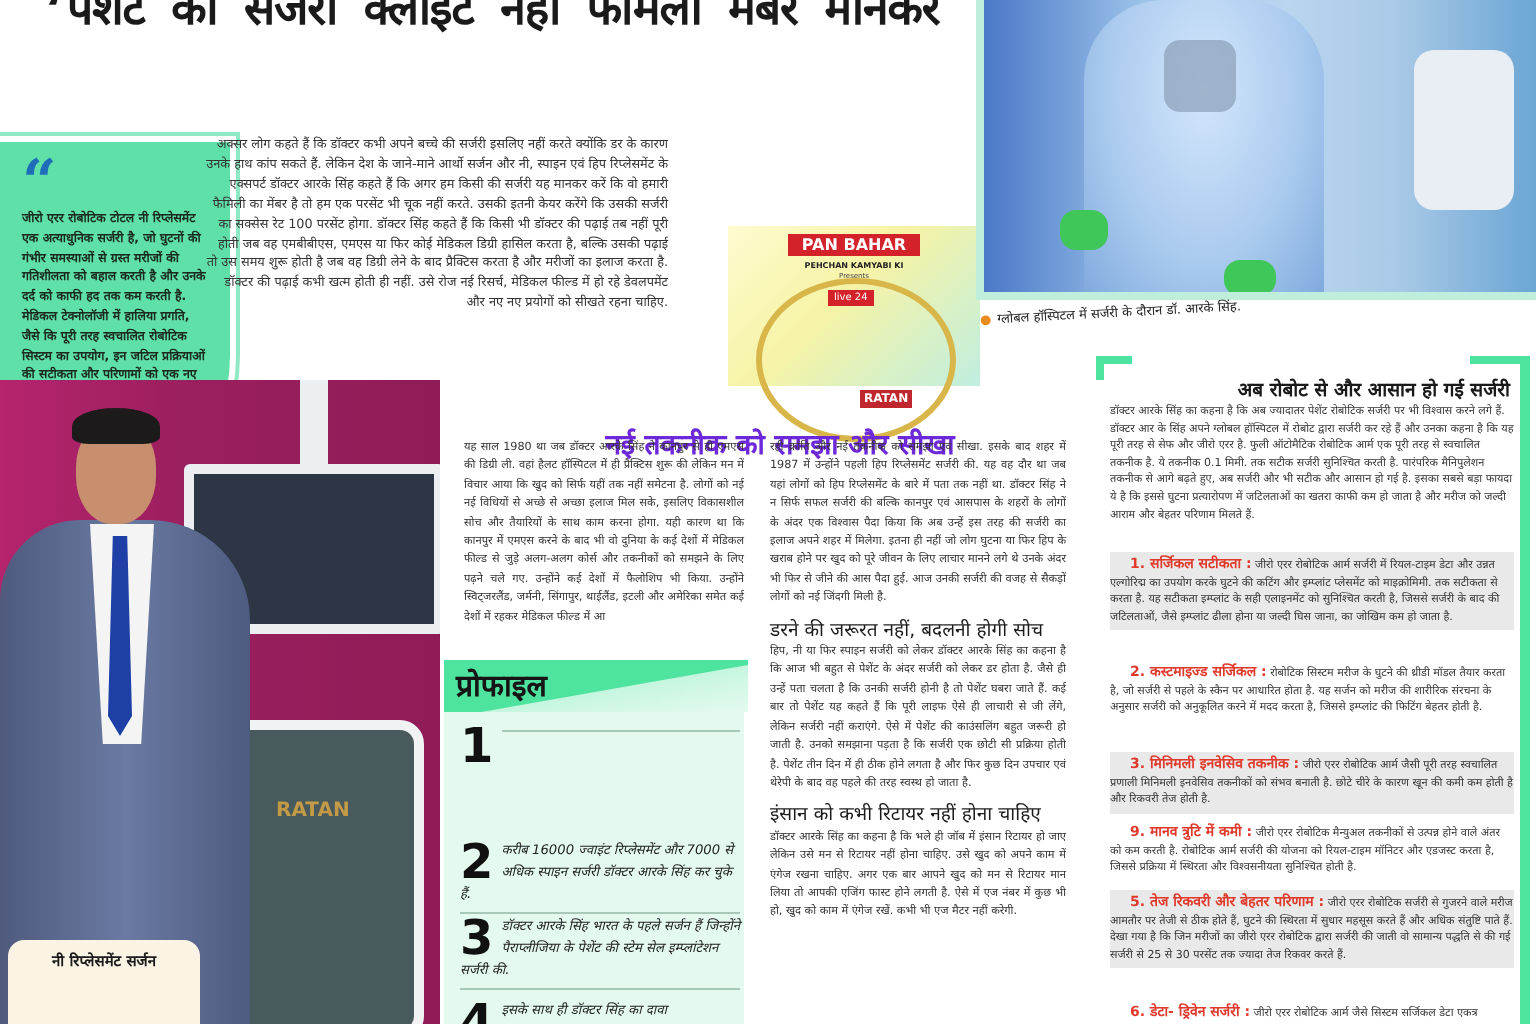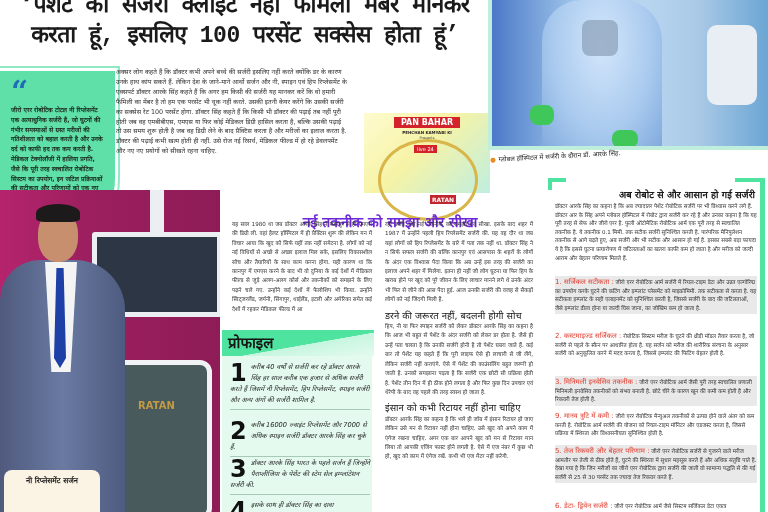--- a/index.html
+++ b/index.html
@@ -3,21 +3,21 @@
 <meta charset="utf-8">
 <style>
   * { box-sizing: border-box; margin: 0; padding: 0; }
   body { width: 768px; height: 512px; overflow: hidden; background: #fff; font-family: "DejaVu Sans", sans-serif; color: #222; position: relative; }
   .headline { position: absolute; left: 0; top: 0; width: 490px; height: 64px; text-align: center; font-family: Liberation Mono, monospace; font-weight: bold; color: #1a1a1a; line-height: 30px; }
   .headline .l1 { font-size: 23px; margin-top: -9px; display: block; letter-spacing: -0.5px; }
   .headline .l2 { font-size: 23px; display: block; letter-spacing: -0.5px; }
   .quote-box { position: absolute; left: -40px; top: 68px; width: 158px; height: 200px; background: #5fe0a8; border-radius: 0 0 90px 0; border: 3px solid #fff; box-shadow: 0 0 0 2px #8fe9c2; padding: 8px 10px 0 48px; }
   .quote-mark { font-size: 30px; font-weight: bold; color: #1f6db8; line-height: 26px; font-family: "DejaVu Serif", serif; }
   .quote-text { font-size: 6.2px; line-height: 9.8px; color: #1b2a1e; font-weight: bold; }
-  .intro { position: absolute; left: 116px; top: 68px; width: 232px; font-size: 6.4px; line-height: 9.9px; text-align: left; color: #333; }
+  .intro { position: absolute; left: 102px; top: 68px; width: 232px; font-size: 6.4px; line-height: 9.9px; text-align: right; color: #333; }
   .award { position: absolute; left: 364px; top: 68px; width: 126px; height: 80px; background: linear-gradient(135deg,#fefbd0 0%,#f6f3a6 45%,#bfeee0 100%); margin-top: 45px; }
   .award .brand { position: absolute; left: 30px; top: 4px; width: 66px; background: #d3222a; color: #fff; font-size: 8px; font-weight: bold; text-align: center; padding: 1px 0; }
   .award .brand-sub { position: absolute; left: 22px; top: 17px; width: 82px; font-size: 4px; text-align: center; font-weight: bold; color: #222; }
   .award .presents { position: absolute; left: 0; top: 23px; width: 126px; text-align: center; font-size: 3.5px; color: #444; }
   .award .ring { position: absolute; left: 14px; top: 26px; width: 100px; height: 82px; border: 3px solid #d9b64a; border-radius: 50%; }
   .award .up { position: absolute; left: 33px; top: 44px; font-size: 44px; font-weight: bold; color: #c99a21; line-height: 44px; font-family: "DejaVu Serif", serif; letter-spacing: -4px; }
   .award .ratan { position: absolute; left: 66px; top: 82px; background: #c0262d; color: #fff; font-size: 6px; font-weight: bold; padding: 1px 2px; }
   .award .tag { position: absolute; left: 50px; top: 32px; background: #d3222a; color: #fff; font-size: 5px; padding: 1px 3px; }
   .photo-op { position: absolute; left: 488px; top: 0; width: 280px; height: 150px; background: linear-gradient(90deg,#4b78c8 0%,#9fc6ea 30%,#b9d6f0 55%,#a9c9e6 75%,#6ba6d4 100%); border-left: 4px solid #bfeedd; border-bottom: 4px solid #bfeedd; overflow: hidden; }
   .photo-op .surgeon { position: absolute; left: 50px; top: 0; width: 120px; height: 150px; background: radial-gradient(ellipse at 50% 30%,#d3e6fb 0%,#a8c9ee 60%,#7fa9dc 100%); border-radius: 40px 40px 0 0; }
@@ -51,28 +51,27 @@
   .pitem { position: absolute; left: 230px; width: 140px; font-size: 6.6px; line-height: 11px; color: #222; font-style: italic; }
   .pitem .num { float: left; font-size: 24px; font-weight: bold; line-height: 22px; margin-right: 4px; color: #111; font-style: normal; }
   .pitem hr { border: none; border-top: 1px solid #a8c9b8; margin-top: 3px; }
   .right-panel { position: absolute; left: 555px; top: 178px; width: 210px; height: 334px; border-right: 5px solid #4fe3a0; }
   .rp-corner-l { position: absolute; left: 548px; top: 178px; width: 18px; height: 12px; border-top: 4px solid #4fe3a0; border-left: 4px solid #4fe3a0; }
   .rp-corner-r { position: absolute; left: 735px; top: 178px; width: 26px; height: 12px; border-top: 4px solid #4fe3a0; }
   .rp-head { position: absolute; left: 555px; top: 188px; width: 200px; text-align: right; font-size: 9.5px; font-weight: bold; color: #1a1a1a; }
   .rp-intro { position: absolute; left: 555px; top: 202px; width: 202px; font-size: 5.5px; line-height: 8.6px; color: #333; }
   .rp-item { position: absolute; left: 555px; width: 202px; font-size: 5.5px; line-height: 8.6px; color: #333; padding: 2px 0; }
   .rp-item.shade { background: #e9e9e9; }
-  .rp-item .rk { color: #e03a2c; font-weight: normal; font-size: 7px; }
+  .rp-item .rk { color: #e03a2c; font-weight: bold; font-size: 7px; padding-left: 10px; }
 </style>
 </head>
 <body>
 
 <div class="headline">
   <span class="l1">‘पेशंट की सर्जरी क्लाइंट नहीं फैमिली मेंबर मानकर</span>
-  <span class="l2">करता हूं, इसलिए 100 परसेंट सक्सेस होता हूं’</span>
 </div>
 
 <div class="quote-box">
   <div class="quote-mark">“</div>
   <div class="quote-text">जीरो एरर रोबोटिक टोटल नी रिप्लेसमेंट एक अत्याधुनिक सर्जरी है, जो घुटनों की गंभीर समस्याओं से ग्रस्त मरीजों की गतिशीलता को बहाल करती है और उनके दर्द को काफी हद तक कम करती है. मेडिकल टेक्नोलॉजी में हालिया प्रगति, जैसे कि पूरी तरह स्वचालित रोबोटिक सिस्टम का उपयोग, इन जटिल प्रक्रियाओं की सटीकता और परिणामों को एक नए स्तर तक ले गई है.</div>
 </div>
 
 <div class="intro">अक्सर लोग कहते हैं कि डॉक्टर कभी अपने बच्चे की सर्जरी इसलिए नहीं करते क्योंकि डर के कारण उनके हाथ कांप सकते हैं. लेकिन देश के जाने-माने आर्थो सर्जन और नी, स्पाइन एवं हिप रिप्लेसमेंट के एक्सपर्ट डॉक्टर आरके सिंह कहते हैं कि अगर हम किसी की सर्जरी यह मानकर करें कि वो हमारी फैमिली का मेंबर है तो हम एक परसेंट भी चूक नहीं करते. उसकी इतनी केयर करेंगे कि उसकी सर्जरी का सक्सेस रेट 100 परसेंट होगा. डॉक्टर सिंह कहते हैं कि किसी भी डॉक्टर की पढ़ाई तब नहीं पूरी होती जब वह एमबीबीएस, एमएस या फिर कोई मेडिकल डिग्री हासिल करता है, बल्कि उसकी पढ़ाई तो उस समय शुरू होती है जब वह डिग्री लेने के बाद प्रैक्टिस करता है और मरीजों का इलाज करता है. डॉक्टर की पढ़ाई कभी खत्म होती ही नहीं. उसे रोज नई रिसर्च, मेडिकल फील्ड में हो रहे डेवलपमेंट और नए नए प्रयोगों को सीखते रहना चाहिए.</div>
 
 <div class="award">
@@ -119,21 +118,20 @@
   <div class="sub-head" style="position:static;margin:6px 0 2px;">इंसान को कभी रिटायर नहीं होना चाहिए</div>
   <div>डॉक्टर आरके सिंह का कहना है कि भले ही जॉब में इंसान रिटायर हो जाए लेकिन उसे मन से रिटायर नहीं होना चाहिए. उसे खुद को अपने काम में एंगेज रखना चाहिए. अगर एक बार आपने खुद को मन से रिटायर मान लिया तो आपकी एजिंग फास्ट होने लगती है. ऐसे में एज नंबर में कुछ भी हो, खुद को काम में एंगेज रखें. कभी भी एज मैटर नहीं करेगी.</div>
 </div>
 
 <div class="profile"></div>
 <div class="profile-band">
   <span>प्रोफाइल</span>
 </div>
 <div class="pitem" style="top:362px;">
   <span class="num">1</span>
-  <span>करीब 40 वर्षों से सर्जरी कर रहे डॉक्टर आरके सिंह हर साल करीब एक हजार से अधिक सर्जरी करते हैं जिसमें नी रिप्लेसमेंट, हिप रिप्लेसमेंट, स्पाइन सर्जरी और अन्य अंगों की सर्जरी शामिल है.</span>
   <hr>
 </div>
 <div class="pitem" style="top:420px;">
   <span class="num">2</span>
   <span>करीब 16000 ज्वाइंट रिप्लेसमेंट और 7000 से अधिक स्पाइन सर्जरी डॉक्टर आरके सिंह कर चुके हैं.</span>
   <hr>
 </div>
 <div class="pitem" style="top:458px;">
   <span class="num">3</span>
   <span>डॉक्टर आरके सिंह भारत के पहले सर्जन हैं जिन्होंने पैराप्लीजिया के पेशेंट की स्टेम सेल इम्प्लांटेशन सर्जरी की.</span>

